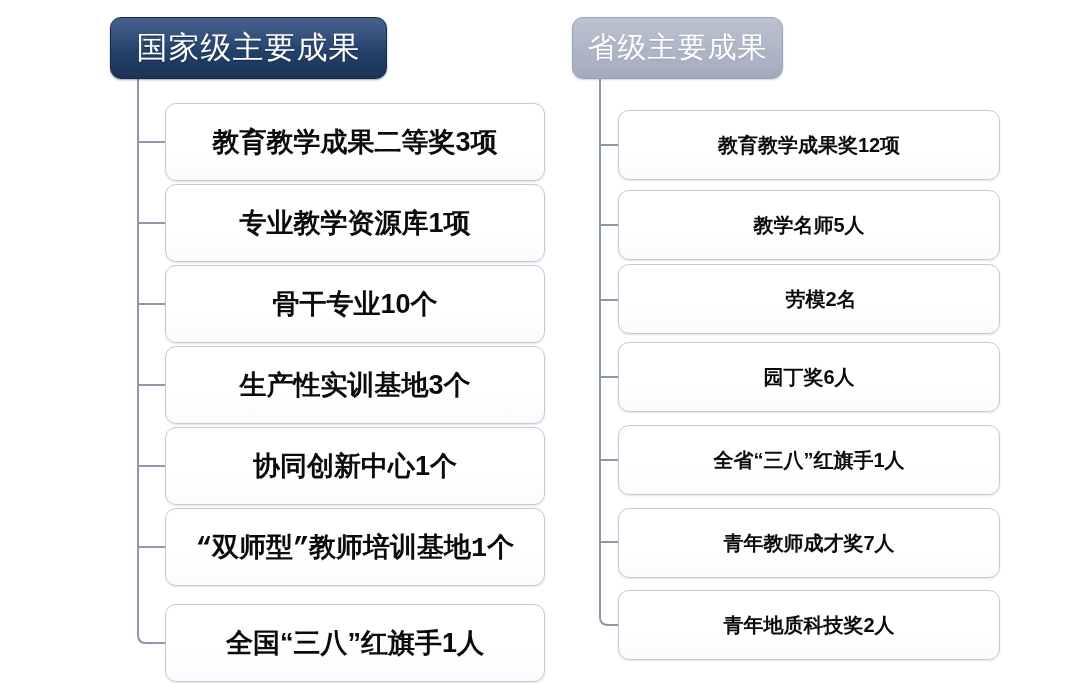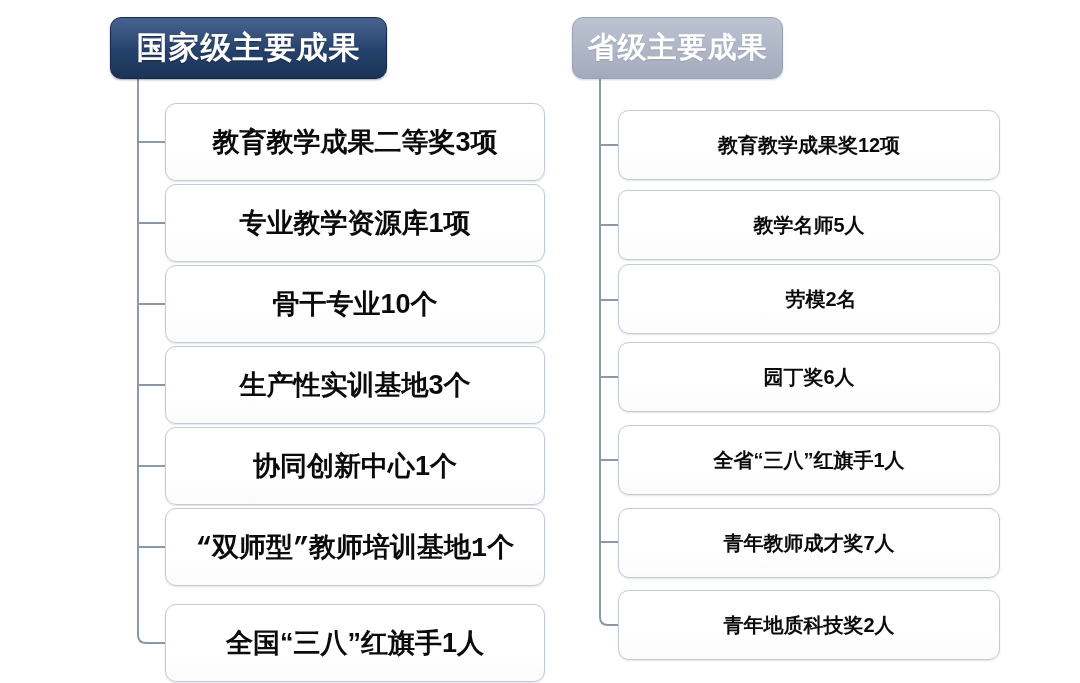--- a/index.html
+++ b/index.html
@@ -24,21 +24,21 @@
 
   
   .header-pill {
     position: absolute;
     display: flex;
     align-items: center;
     justify-content: center;
     border-radius: 11px;
     box-sizing: border-box;
     color: #ffffff;
-    font-weight: bold;
+    font-weight: normal;
     letter-spacing: 1px;
     text-align: center;
     white-space: nowrap;
   }
   .header-national {
     left: 110px;
     top: 17px;
     width: 277px;
     height: 62px;
     font-size: 31px;
@@ -137,21 +137,21 @@
     <div class="item-box" style="top:427px;">协同创新中心1个</div>
     <div class="item-box" style="top:508px;font-family:Liberation Mono, monospace;">“双师型”教师培训基地1个</div>
     <div class="item-box" style="top:604px;">全国“三八”红旗手1人</div>
   </div>
 
   <div class="col-right">
 
     <div class="header-pill header-provincial">省级主要成果</div>
 
     <div class="item-box" style="top:110px;">教育教学成果奖12项</div>
-    <div class="item-box" style="top:190px;border-radius:9px;">教学名师5人</div>
+    <div class="item-box" style="top:190px;">教学名师5人</div>
     <div class="item-box" style="top:264px;padding-left:24px;">劳模2名</div>
     <div class="item-box" style="top:342px;">园丁奖6人</div>
     <div class="item-box" style="top:425px;">全省“三八”红旗手1人</div>
     <div class="item-box" style="top:508px;">青年教师成才奖7人</div>
     <div class="item-box" style="top:590px;">青年地质科技奖2人</div>
   </div>
 
 </div>
 
 </body></html>

